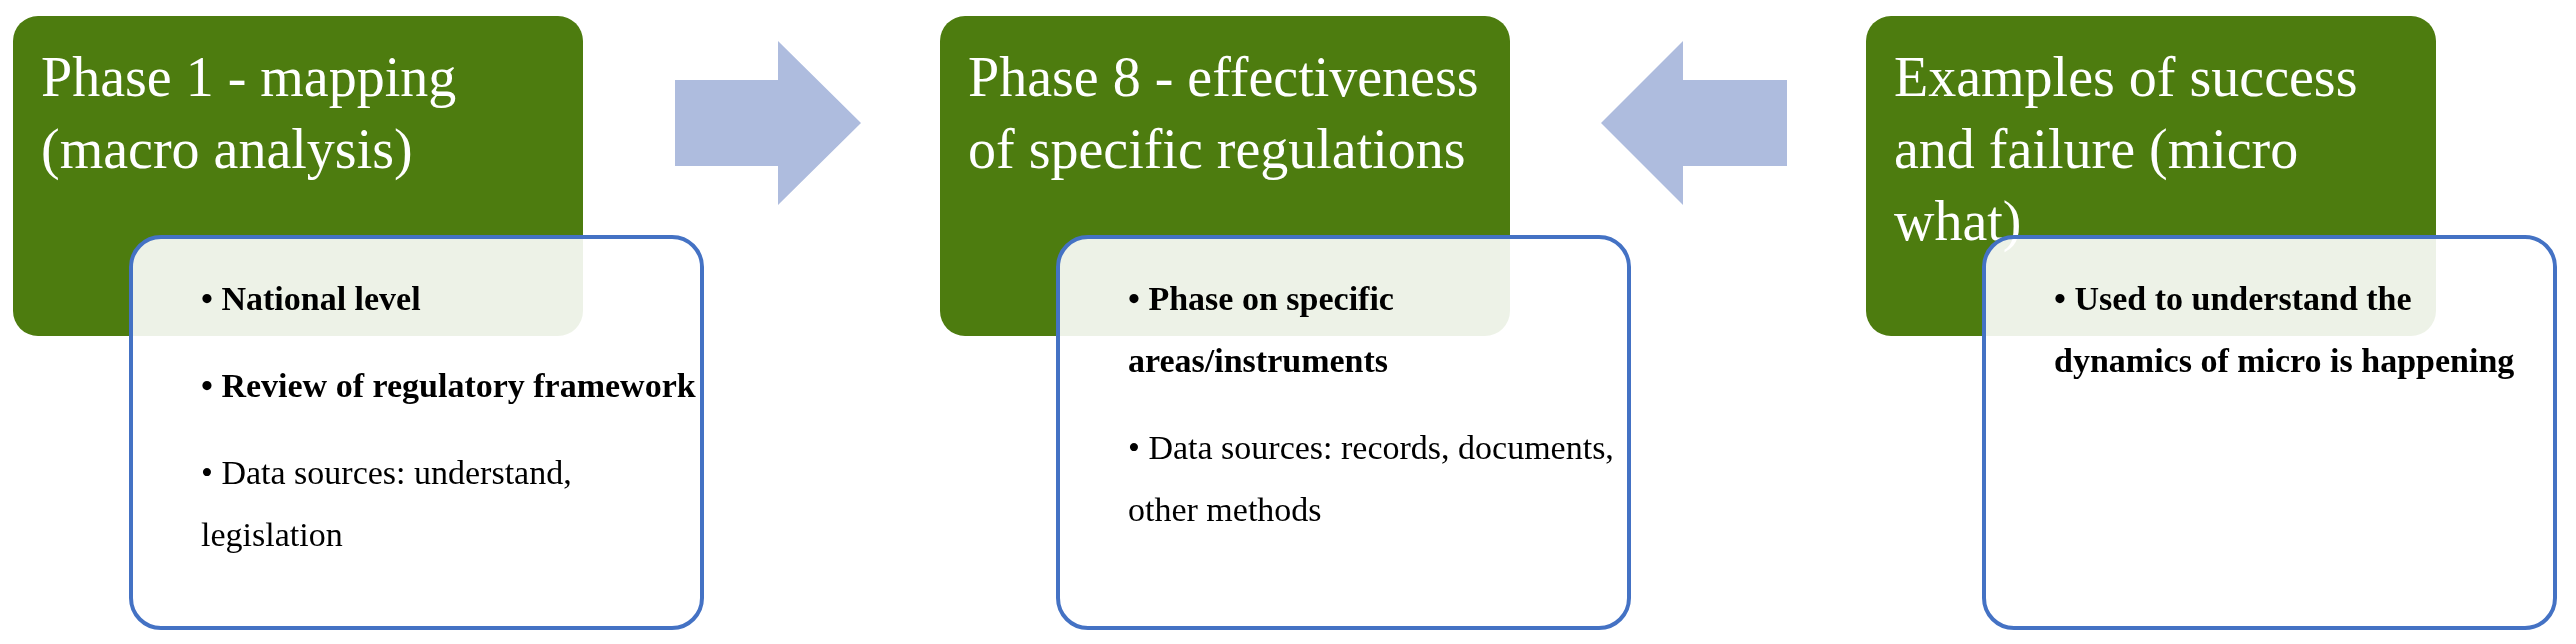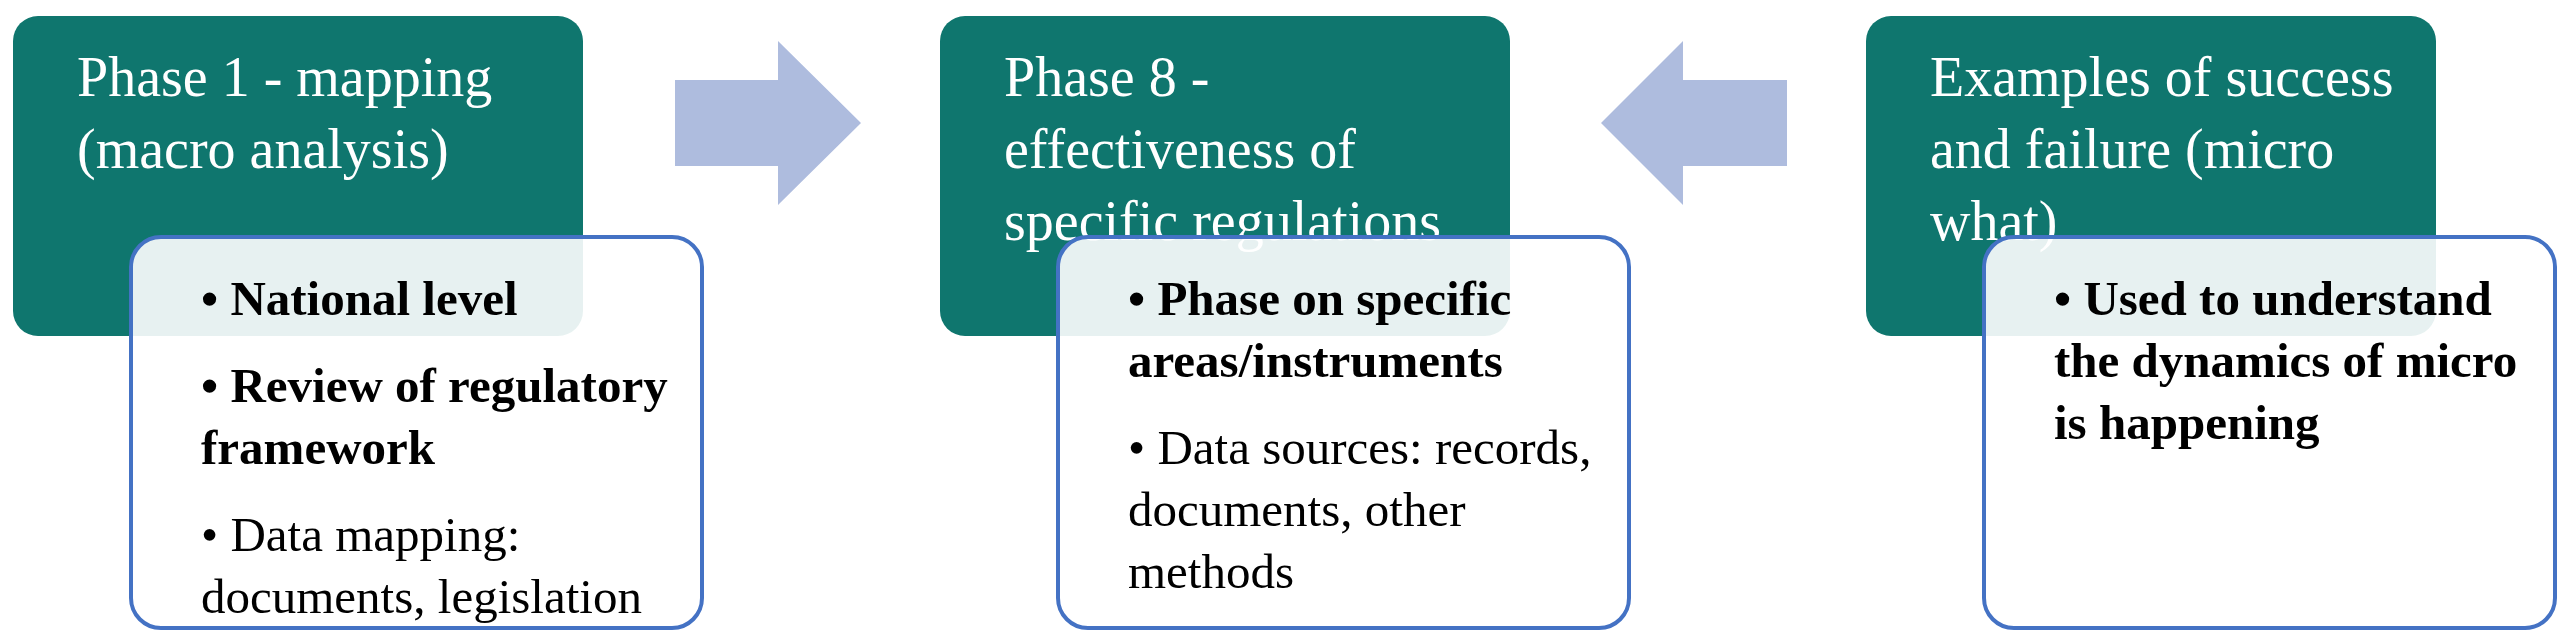--- a/index.html
+++ b/index.html
@@ -9,44 +9,43 @@
     height: 645px;
     background: #FFFFFF;
     overflow: hidden;
     font-family: "Liberation Serif", serif;
   }
   .phase { position: absolute; top: 0; width: 697px; height: 645px; }
   .phase-box {
     position: absolute;
     left: 0; top: 16.4px;
     width: 570px; height: 320px;
-    background: #0f766e;
+    background: #4d7c0f;
     border-radius: 25px;
     box-sizing: border-box;
-    padding-left: 36px;
   }
   .phase-title {
     color: #FFFFFF;
     font-size: 56px;
     line-height: 72px;
     font-weight: 400;
     padding: 25px 16px 0 28px;
   }
   .detail-box {
     position: absolute;
     left: 116px; top: 235px;
     width: 575px; height: 395px;
     background: rgba(255, 255, 255, 0.9);
     border: 4px solid #4472C4;
     border-radius: 32px;
     box-sizing: border-box;
   }
   .bullet-list {
     padding: 29px 0 0 68px;
-    font-size: 49px;
+    font-size: 34px;
     line-height: 62px;
     color: #000000;
   }
   .bullet-item { font-weight: 400; }
   .bullet-item + .bullet-item { margin-top: 25px; }
   .bullet-item.bold { font-weight: 700; }
   .arrow {
     position: absolute;
     top: 41px;
     width: 186px; height: 164px;
@@ -70,21 +69,21 @@
 <div id="canvas">
 
   <div class="phase phase-1">
     <div class="phase-box">
       <div class="phase-title">Phase 1 - mapping (macro analysis)</div>
     </div>
     <div class="detail-box">
       <div class="bullet-list">
           <div class="bullet-item bold">• National level</div>
           <div class="bullet-item bold">• Review of regulatory framework</div>
-          <div class="bullet-item">• Data mapping: documents, legislation</div>
+          <div class="bullet-item">• Data sources: understand, legislation</div>
         </div>
     </div>
   </div>
 
   <div class="arrow right"></div>
 
   <div class="phase phase-2">
     <div class="phase-box">
       <div class="phase-title">Phase 8 - effectiveness of specific regulations</div>
     </div>

